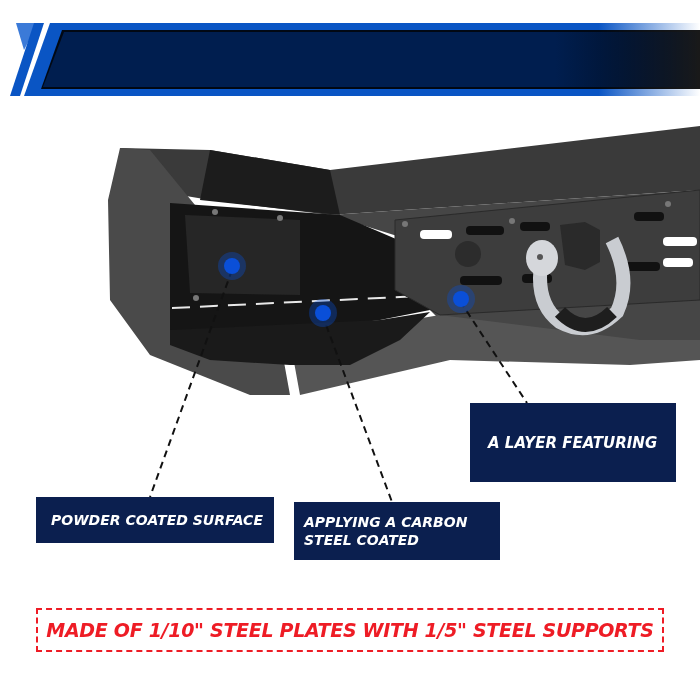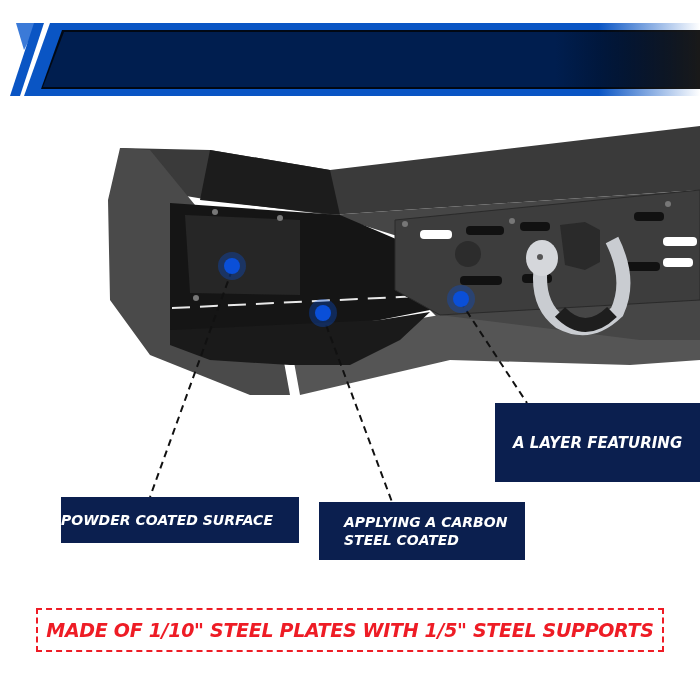--- a/index.html
+++ b/index.html
@@ -1,22 +1,22 @@
 <!DOCTYPE html>
 <html><head>
 <meta charset="utf-8">
 <style>
   html, body { margin:0; padding:0; }
   body { width:700px; height:700px; background:#ffffff; position:relative; overflow:hidden; font-family:"DejaVu Sans", sans-serif; }
   .banner { position:absolute; left:0; top:0; width:700px; height:100px; }
   .banner-title { position:absolute; left:100px; top:38px; color:#ffffff; font-family:"DejaVu Sans", sans-serif; font-weight:bold; font-style:italic; font-size:32px; letter-spacing:-0.5px; }
   .product { position:absolute; left:0; top:110px; width:700px; height:300px; }
-  .callout { position:absolute; background:#0b1f4f; color:#ffffff; font-family:"DejaVu Sans", sans-serif; font-weight:bold; font-style:italic; font-size:14px; line-height:18px; box-sizing:border-box; display:flex; align-items:center;margin-left:25px; }
-  .c1 { left:36px; top:497px; width:238px; height:46px; }
-  .c2 { left:294px; top:502px; width:206px; height:58px; padding-left:25px; }
+  .callout { position:absolute; background:#0b1f4f; color:#ffffff; font-family:"DejaVu Sans", sans-serif; font-weight:bold; font-style:italic; font-size:14px; line-height:18px; box-sizing:border-box; display:flex; align-items:center; }
+  .c1 { left:36px; top:497px; width:238px; height:46px; padding-left:15px; }
+  .c2 { left:294px; top:502px; width:206px; height:58px; padding-left:10px; }
   .c3 { left:470px; top:403px; width:206px; height:79px; padding-left:18px; font-size:15px; }
   .note { position:absolute; left:36px; top:608px; width:628px; height:44px; box-sizing:border-box; border:2px dashed #ee1c25; display:flex; align-items:center; justify-content:center; }
   .note span { color:#ee1c25; font-family:"DejaVu Sans", sans-serif; font-weight:bold; font-style:italic; font-size:19px; letter-spacing:-0.3px; }
   .leaders { position:absolute; left:0; top:0; width:700px; height:700px; pointer-events:none; }
 </style>
 </head>
 <body>
 
 <div class="banner">
   <svg width="700" height="100" viewBox="0 0 700 100">

